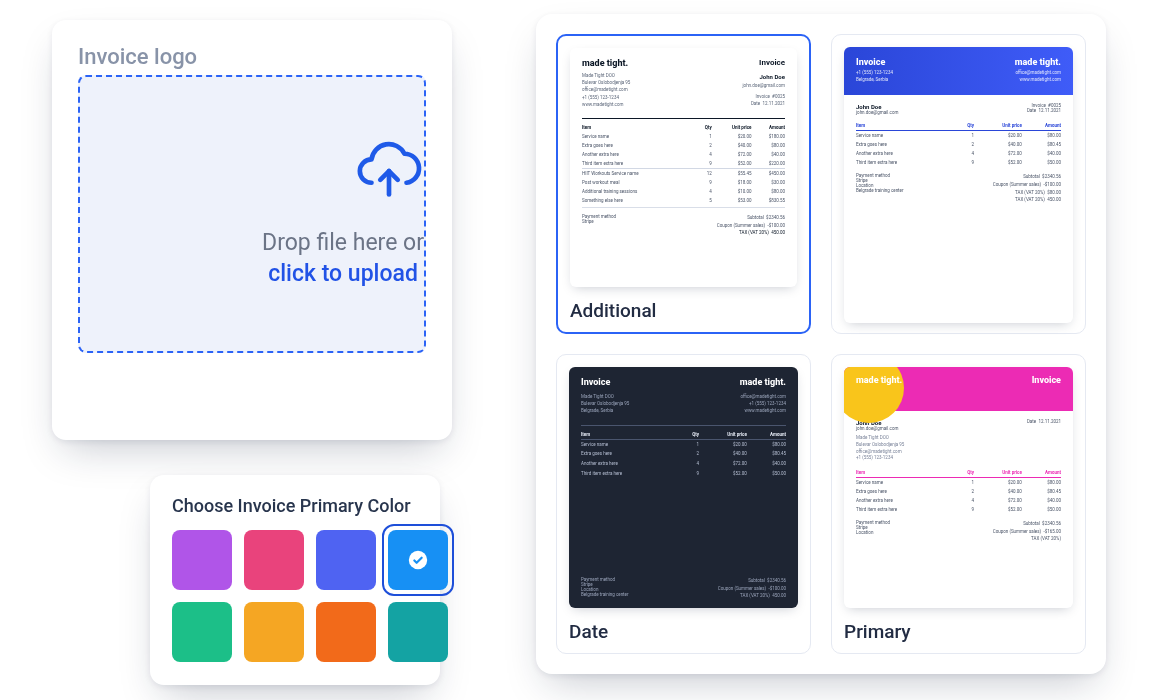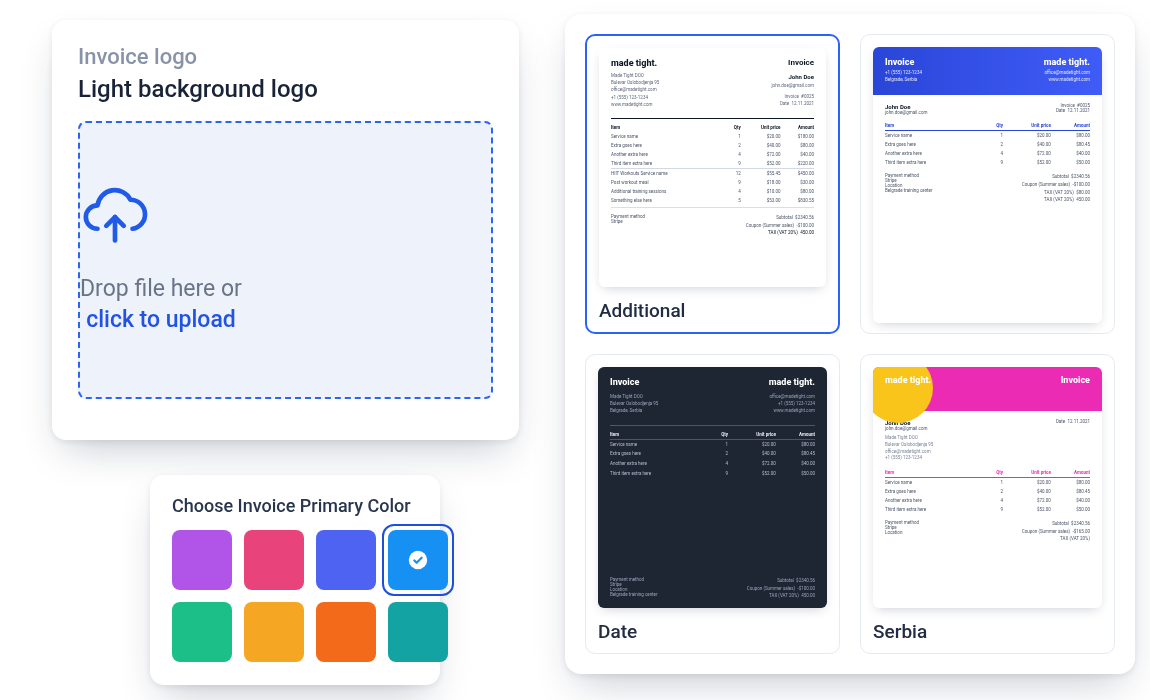--- a/index.html
+++ b/index.html
@@ -14,21 +14,21 @@
 
   
   .card {
     position: absolute;
     background: #fff;
     border-radius: 14px;
     box-shadow: 0 18px 40px -12px rgba(18, 30, 60, 0.25), 0 2px 6px rgba(18,30,60,0.08);
   }
   .logo-card {
     left: 52px; top: 20px;
-    width: 467px; height: 420px;
+    width: 400px; height: 420px;
     padding: 24px 26px 26px 26px;
   }
   .logo-card .section-label {
     color: #8893a8;
     font-size: 22px;
     font-weight: 500;
     margin-bottom: 6px;
   }
   .logo-card .section-title {
     color: #192338;
@@ -36,21 +36,21 @@
     font-weight: 500;
     margin-bottom: 18px;
   }
   .dropzone {
     border: 2px dashed #2b63f6;
     border-radius: 8px;
     height: 278px;
     background: #eef2fb;
     display: flex;
     flex-direction: column;
-    align-items: flex-start;
+    align-items: flex-end;
     justify-content: center;
     gap: 18px;
   }
   .dropzone .icon-wrap svg { width: 70px; height: 70px; display:block; }
   .dropzone .dz-text {
     text-align: center;
     font-size: 23px;
     line-height: 1.35;
     color: #6b7486;
   }
@@ -101,21 +101,20 @@
     left: 536px; top: 14px;
     width: 570px; height: 660px;
     background: #fff;
     border-radius: 16px;
     box-shadow: 0 18px 40px -12px rgba(18,30,60,0.25), 0 2px 6px rgba(18,30,60,0.08);
     padding: 20px;
     display: grid;
     grid-template-columns: 1fr 1fr;
     grid-template-rows: 1fr 1fr;
     gap: 20px;
-    margin-left: 29px;
   }
   .tpl-card {
     border: 1px solid #e5e9f2;
     border-radius: 10px;
     padding: 12px 12px 10px 12px;
     display: flex;
     flex-direction: column;
     gap: 10px;
   }
   .tpl-card.selected {
@@ -220,21 +219,20 @@
   .pv-mod td:first-child { text-align:left;}
   .pv-mod .footer { display:flex; justify-content:space-between; margin-top:6px;}
   .pv-mod .footer .fr { text-align:right; line-height:1.7;}
 
 </style>
 </head>
 <body>
 
 <div class="card logo-card">
   <div class="section-label">Invoice logo</div>
-  <div class="section-title">Light background logo</div>
   <div class="dropzone">
     <span class="icon-wrap">
       <svg viewBox="0 0 48 48" fill="none">
         <path d="M36 30a10 10 0 0 0-1.4-19.9A12 12 0 0 0 12 14a8 8 0 0 0 0 16" stroke="#1f5ae8" stroke-width="3.2" stroke-linecap="round" stroke-linejoin="round" fill="none"></path>
         <path d="M24 38V22" stroke="#1f5ae8" stroke-width="3.2" stroke-linecap="round"></path>
         <path d="M18 28l6-6 6 6" stroke="#1f5ae8" stroke-width="3.2" stroke-linecap="round" stroke-linejoin="round" fill="none"></path>
       </svg>
     </span>
     <div class="dz-text">
       <span>Drop file here or</span><br>
@@ -587,16 +585,16 @@
             <div>Location</div>
           </div>
           <div class="fr">
             <div><span>Subtotal</span>&nbsp;&nbsp;<span>$2340.56</span></div>
             <div><span>Coupon (Summer sales)</span>&nbsp;&nbsp;<span>-$165.00</span></div>
             <div><span>TAX (VAT 20%)</span></div>
           </div>
         </div>
       </div>
     </div>
-    <div class="tpl-label">Serbia</div>
+    <div class="tpl-label">Primary</div>
   </div>
 
 </div>
 
 </body></html>

